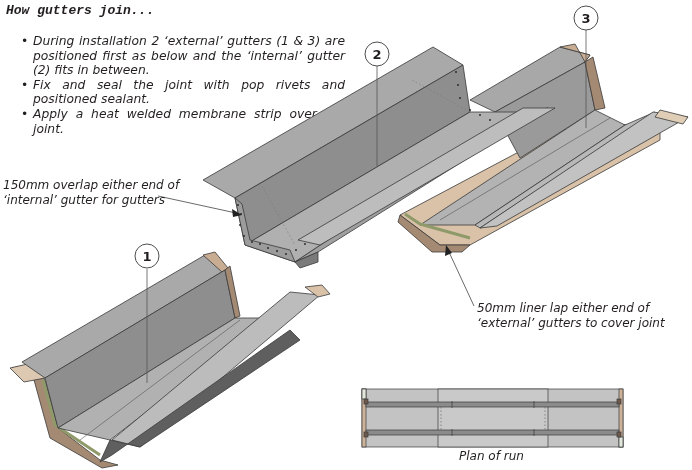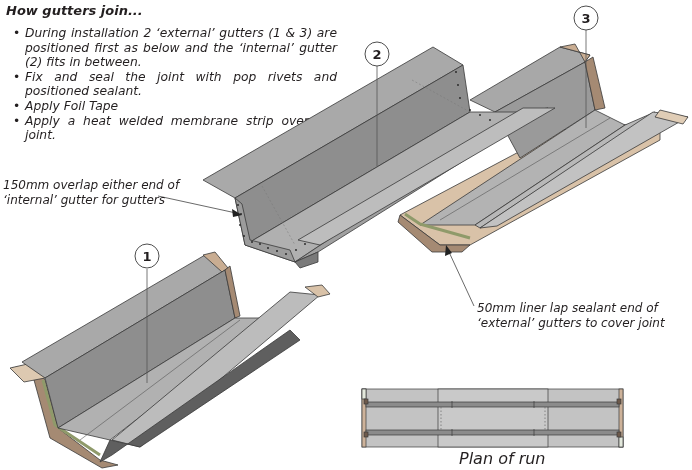--- a/index.html
+++ b/index.html
@@ -1,38 +1,37 @@
 <!DOCTYPE html>
 <html><head>
 <meta charset="utf-8">
 <style>
   html, body { margin: 0; padding: 0; background: #ffffff; }
   body { width: 692px; height: 470px; position: relative; overflow: hidden;
          font-family: "DejaVu Sans", "Liberation Sans", sans-serif; color: #231f20; }
-  .title { position: absolute; left: 6px; top: 3px; font-size: 13px; font-weight: bold; font-style: italic; }
-  .bullets { position: absolute; left: 8px; top: 22px; width: 325px; margin: 4px; padding: 0; list-style: none;
+  .title { position: absolute; left: 6px; top: 3px; font-size: 13px; font-weight: bold; font-style: italic; font-family: Liberation Mono, monospace; }
+  .bullets { position: absolute; left: 8px; top: 22px; width: 325px; margin: 12px; padding: 0; list-style: none;
              font-size: 12.3px; font-style: italic; line-height: 14.6px; }
   .bullets li { position: relative; padding-left: 13px; text-align: justify; }
   .bullets li::before { content: "\2022"; position: absolute; left: 1px; top: 0; font-style: normal; }
   .note { position: absolute; font-size: 12px; font-style: italic; line-height: 15px; white-space: nowrap; }
   .note-overlap { left: 3px; top: 178px; }
   .note-liner { left: 477px; top: 301px; }
-  .caption { position: absolute; left: 459px; top: 449px; font-size: 16px; font-style: italic; }
+  .caption { position: absolute; left: 459px; top: 449px; font-size: 12px; font-style: italic; }
   svg.art { position: absolute; left: 0; top: 0; }
   .callout-num { font-family: "DejaVu Sans", sans-serif; font-size: 13px; font-weight: bold; fill: #231f20; }
 </style>
 </head>
 <body>
 
 <div class="title">How gutters join...</div>
 
 <ul class="bullets">
   <li>During installation 2 ‘external’ gutters (1 &amp; 3) are positioned first as below and the ‘internal’ gutter (2) fits in between.</li>
   <li>Fix and seal the joint with pop rivets and positioned sealant.</li>
-  <li>Apply Foil Tape</li>
   <li>Apply a heat welded membrane strip over the joint.</li>
 </ul>
 
 <svg class="art" width="692" height="470" viewBox="0 0 692 470">
 
   <g stroke="#3a3a3a" stroke-width="0.8" stroke-linejoin="round">
 
     <polygon points="400,215 560,130 660,122 660,140 470,245 440,245" fill="#d9c2a8"></polygon>
     <polygon points="400,215 440,245 470,245 462,252 432,252 398,222" fill="#a58a73"></polygon>
 
@@ -166,17 +165,17 @@
     <rect x="617" y="432" width="4" height="5" fill="#6d5a4c"></rect>
   </g>
 </svg>
 
 <div class="note note-overlap">
   <div>150mm overlap either end of</div>
   <div>‘internal’ gutter for gutters</div>
 </div>
 
 <div class="note note-liner">
-  <div>50mm liner lap sealant end of</div>
+  <div>50mm liner lap either end of</div>
   <div>‘external’ gutters to cover joint</div>
 </div>
 
 <div class="caption">Plan of run</div>
 
 </body></html>

